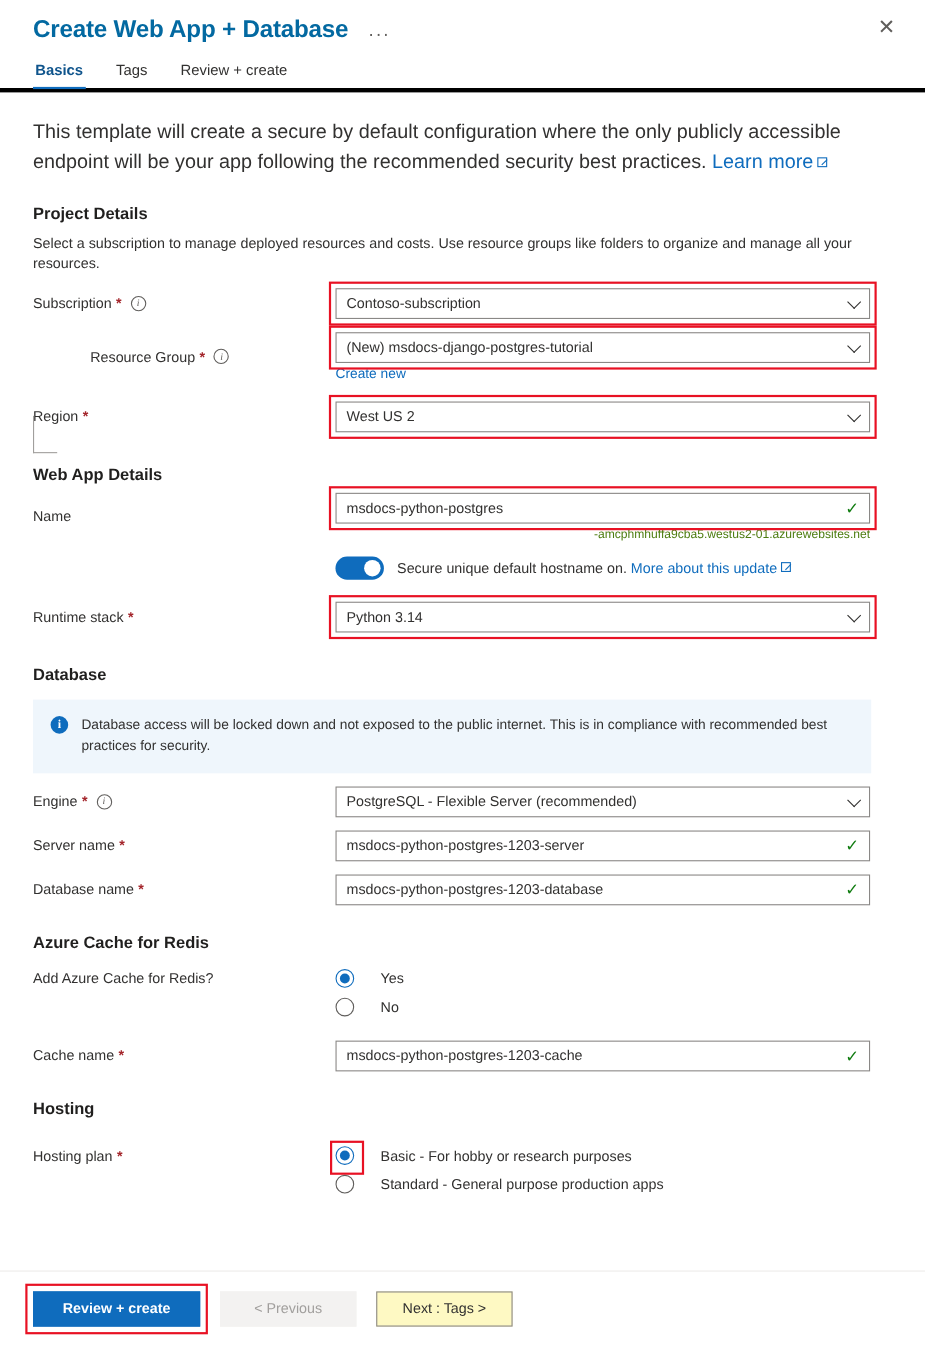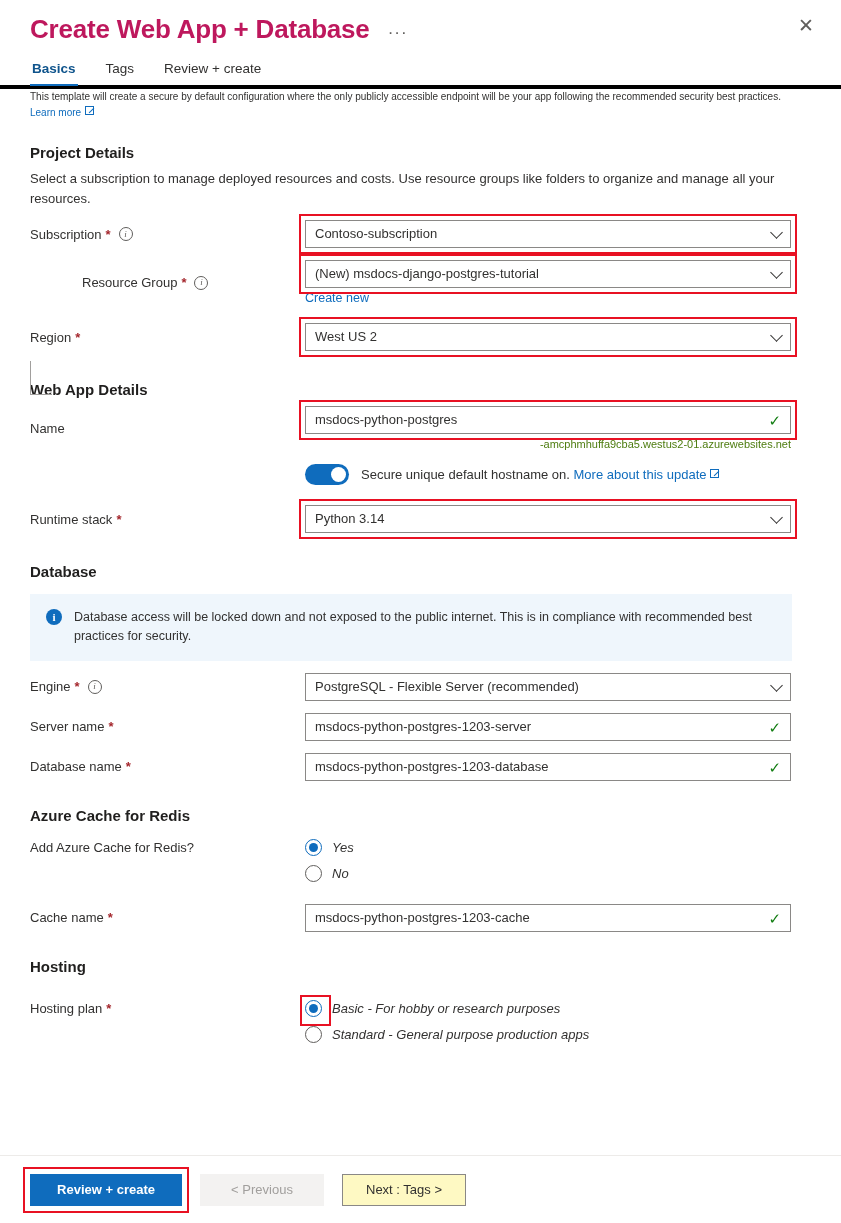--- a/index.html
+++ b/index.html
@@ -19,23 +19,23 @@
   .header {
     padding: 14px 30px 0 30px;
     position: relative;
   }
   .title-row {
     display: flex;
     align-items: center;
     gap: 12px;
   }
   .page-title {
-    font-size: 26px;
+    font-size: 22px;
     font-weight: bold;
-    color: #be185d;
+    color: #0369a1;
     letter-spacing: -0.2px;
   }
   .ellipsis-btn {
     font-size: 17px;
     color: #605e5c;
     letter-spacing: 1px;
     padding: 0 6px;
     cursor: pointer;
     line-height: 1;
     margin-top: 6px;
@@ -81,22 +81,23 @@
     height: 2px;
     background: #0f6cbd;
   }
 
   
   .content {
     padding: 0 30px;
     position: relative;
   }
   .intro {
+    margin-top: 22px;
     line-height: 1.55;
-    font-size: 10px;
+    font-size: 18px;
     color: #323130;
     max-width: 770px;
   }
   .link {
     color: #0f6cbd;
     text-decoration: none;
     cursor: pointer;
   }
   .ext-icon {
     display: inline-block;
@@ -324,21 +325,21 @@
   .radio.checked::after {
     content: "";
     position: absolute;
     width: 9px;
     height: 9px;
     border-radius: 50%;
     background: #0f6cbd;
     top: 50%; left: 50%;
     margin: -4.5px 0 0 -4.5px;
   }
-  .radio-label { margin-left: 10px; font-size: 13px; font-style: italic; }
+  .radio-label { margin-left: 24px; font-size: 13px; }
 
   .hl-radio::before {
     content: "";
     position: absolute;
     left: -5px; top: -5px;
     width: 27px; height: 27px;
     border: 2px solid #e81123;
     pointer-events: none;
   }
 

